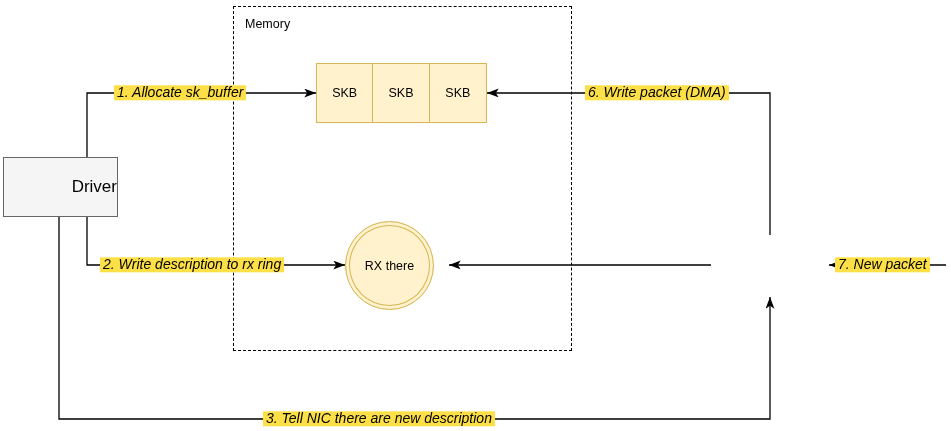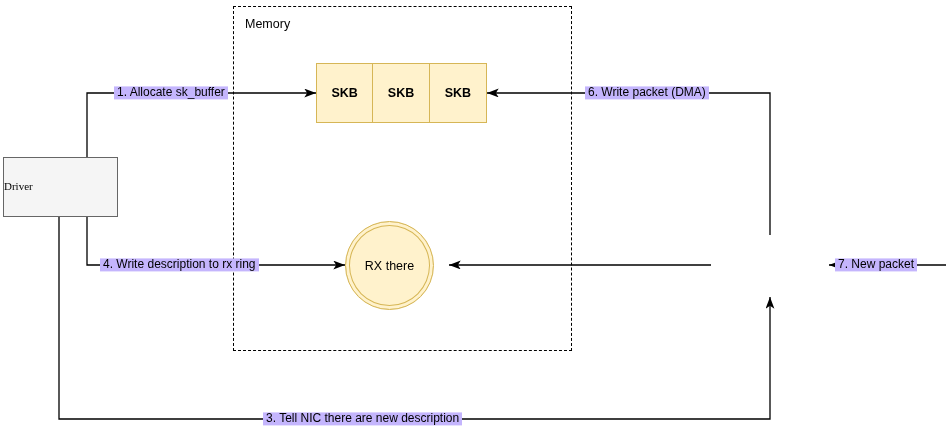--- a/index.html
+++ b/index.html
@@ -21,46 +21,44 @@
     top: 0;
     width: 951px;
     height: 431px;
     pointer-events: none;
   }
   .node {
     position: absolute;
     box-sizing: border-box;
     display: flex;
     align-items: center;
-    justify-content: flex-start;
-    font-size: 11px;
+    justify-content: flex-end;
+    font-size: 17px;
     color: #000000;
     line-height: 1.2;
-    font-family: Liberation Serif, serif;
   }
   .box-plain {
     background: #f5f5f5;
     border: 1px solid #666666;
   }
   .skb-strip {
     position: absolute;
     display: flex;
     box-sizing: border-box;
     border: 1px solid #d6b656;
     background: #fff2cc;
   }
   .skb-cell {
     box-sizing: border-box;
     display: flex;
     align-items: center;
     justify-content: center;
     font-size: 12.5px;
     color: #000000;
     border-right: 1px solid #d6b656;
-    font-weight: bold;
   }
   .skb-cell:last-child {
     border-right: none;
   }
   .ring {
     position: absolute;
     box-sizing: border-box;
     border-radius: 50%;
     background: #fff2cc;
     border: 1px solid #d6b656;
@@ -78,27 +76,28 @@
     background: transparent;
   }
   .zone-title {
     position: absolute;
     font-size: 12.5px;
     color: #000000;
     white-space: nowrap;
   }
   .edge-label {
     position: absolute;
-    font-size: 12px;
+    font-size: 14px;
     color: #000000;
     white-space: nowrap;
-    background: #c4b5fd;
+    background: #fde047;
     padding: 0 3px;
     transform: translateY(-50%);
     line-height: 1.1;
+    font-style: italic;
   }
 </style>
 </head>
 <body>
 
 <div id="canvas">
 
   <svg id="wires" viewBox="0 0 951 431" width="951" height="431">
     <defs>
       <marker id="arrow" markerWidth="10" markerHeight="10" refX="9" refY="3.4" orient="auto" markerUnits="strokeWidth">
@@ -138,21 +137,21 @@
       <span>SKB</span>
     </div>
   </div>
 
   <div class="ring" style="left:345px; top:221px; width:89px; height:89px;">
     <span>RX there</span>
   </div>
 
   <div class="edge-label" style="left:114px; top:93px;">1. Allocate sk_buffer</div>
 
-  <div class="edge-label" style="left:100px; top:265px;">4. Write description to rx ring</div>
+  <div class="edge-label" style="left:100px; top:265px;">2. Write description to rx ring</div>
 
   <div class="edge-label" style="left:263px; top:419px;">3. Tell NIC there are new description</div>
 
 
   <div class="edge-label" style="left:835px; top:265px;">7. New packet</div>
 
   <div class="edge-label" style="left:585px; top:93px;">6. Write packet (DMA)</div>
 
 </div>
 

